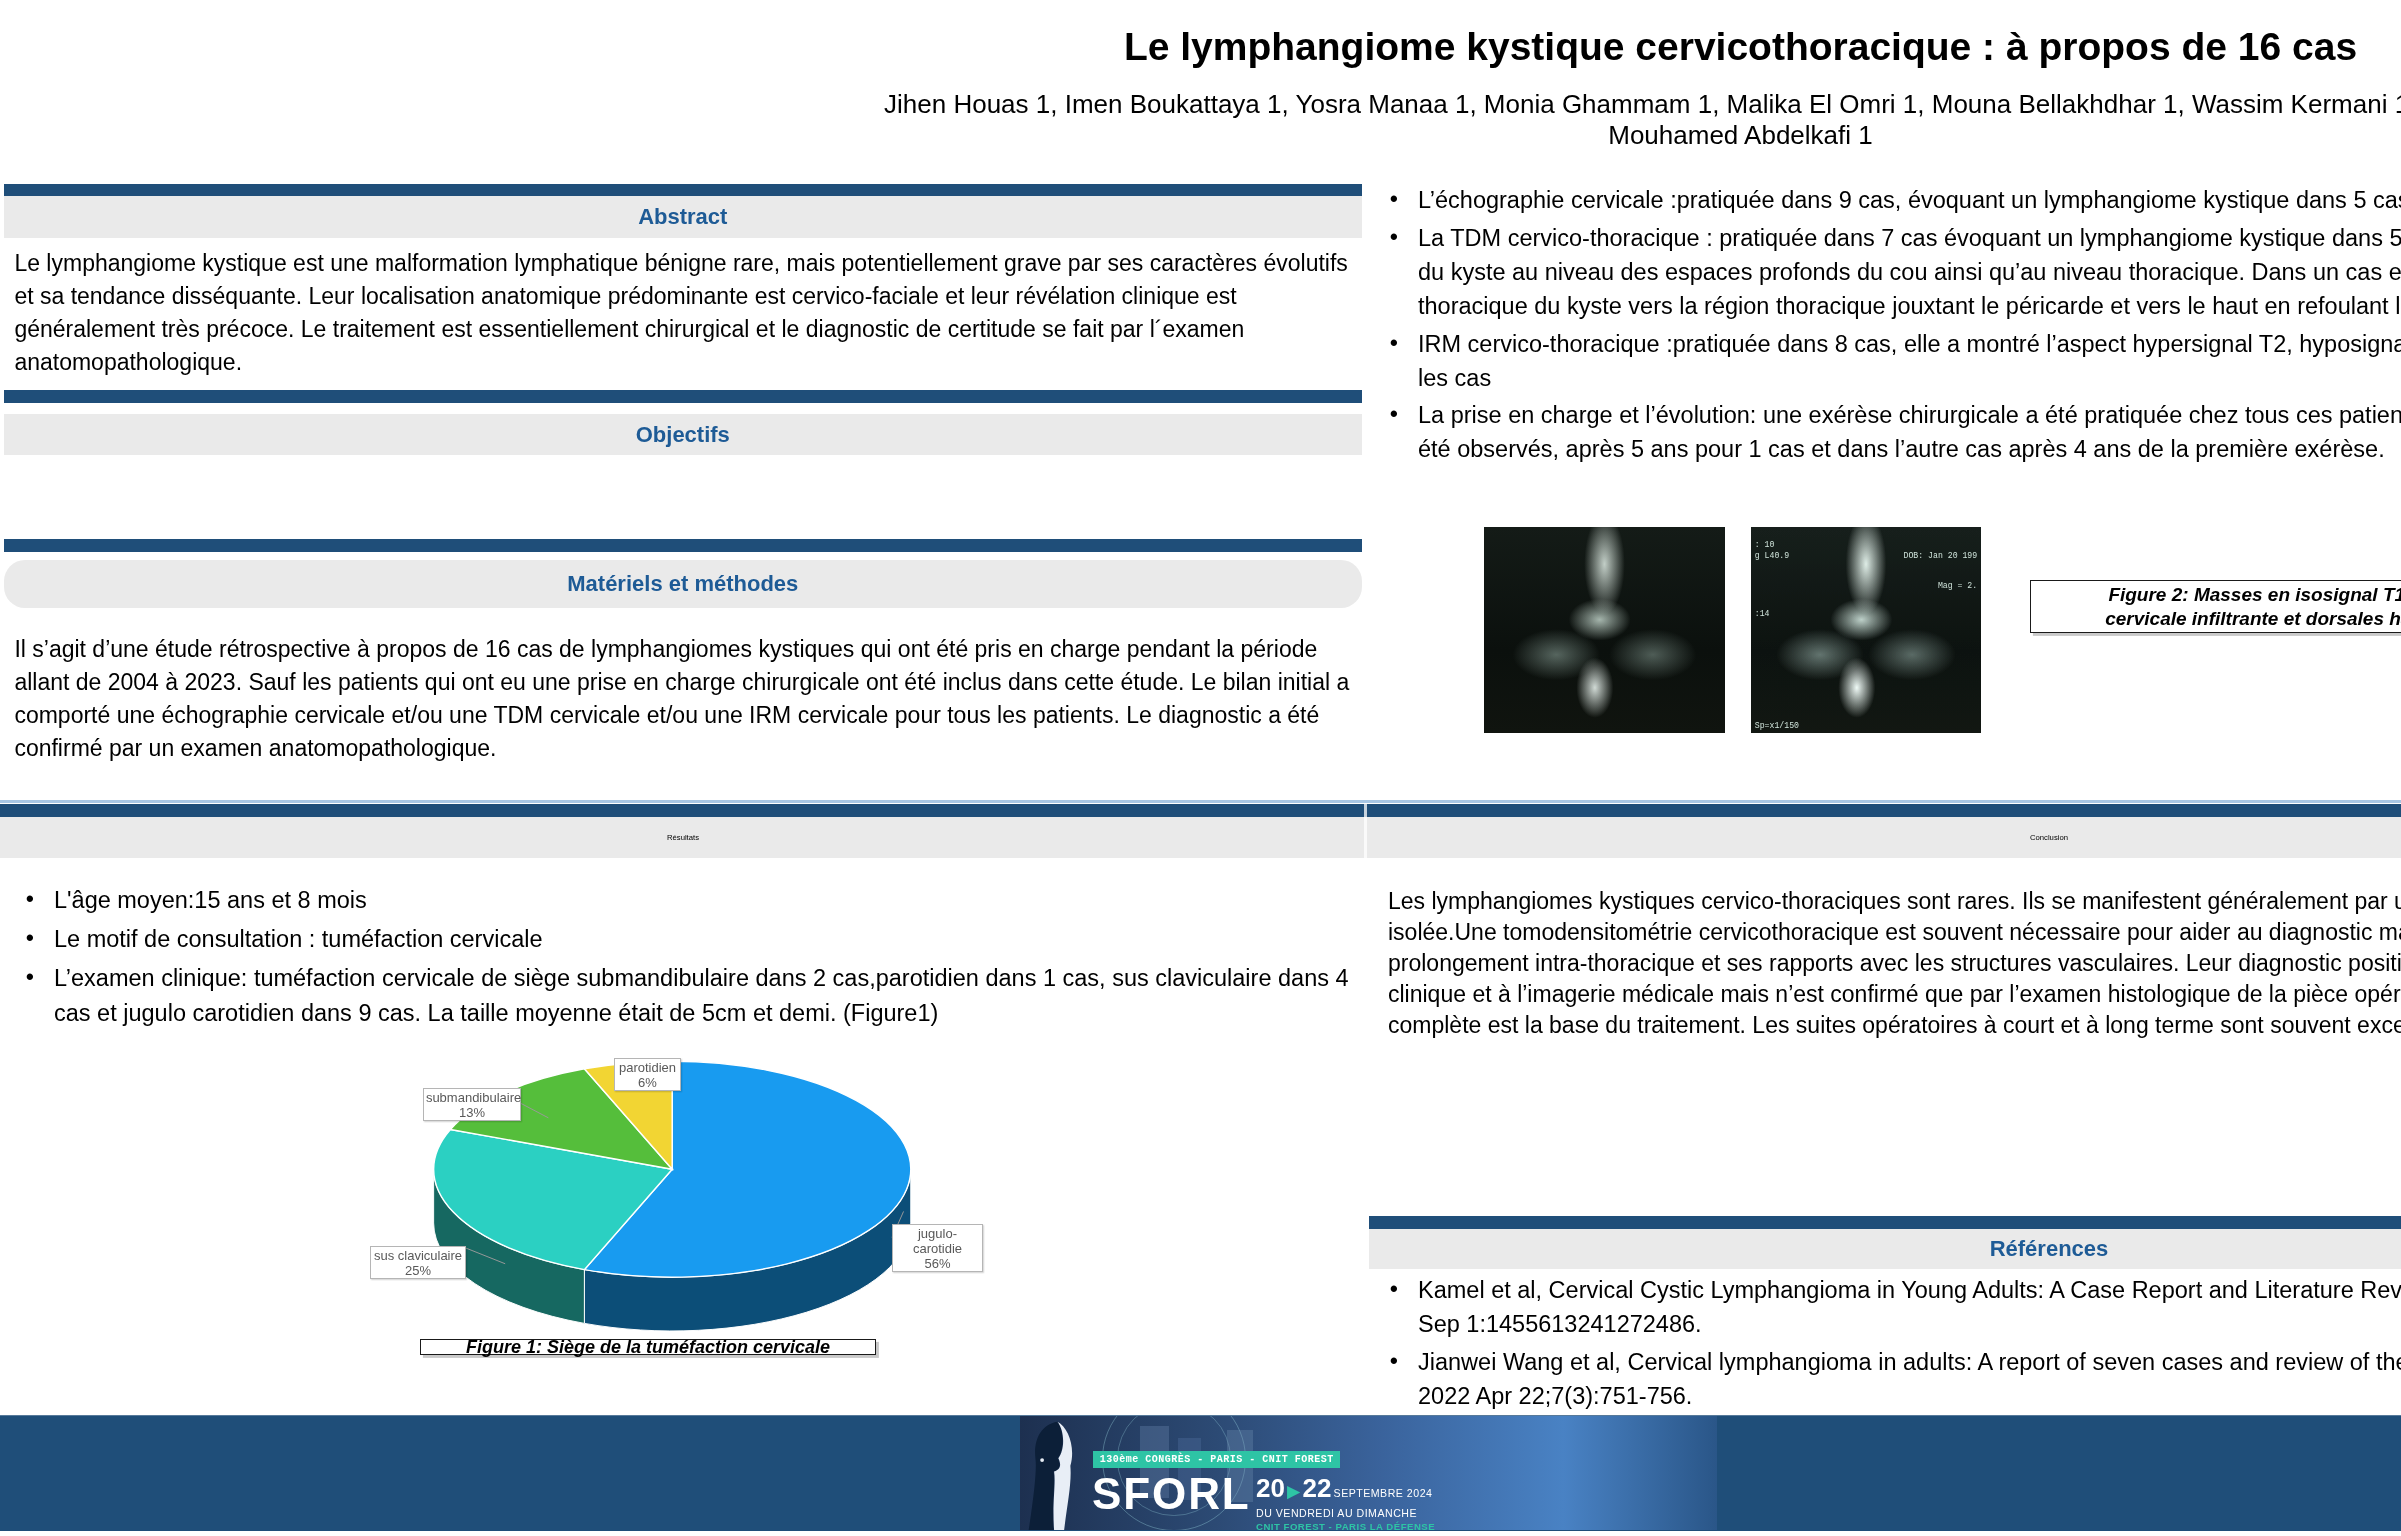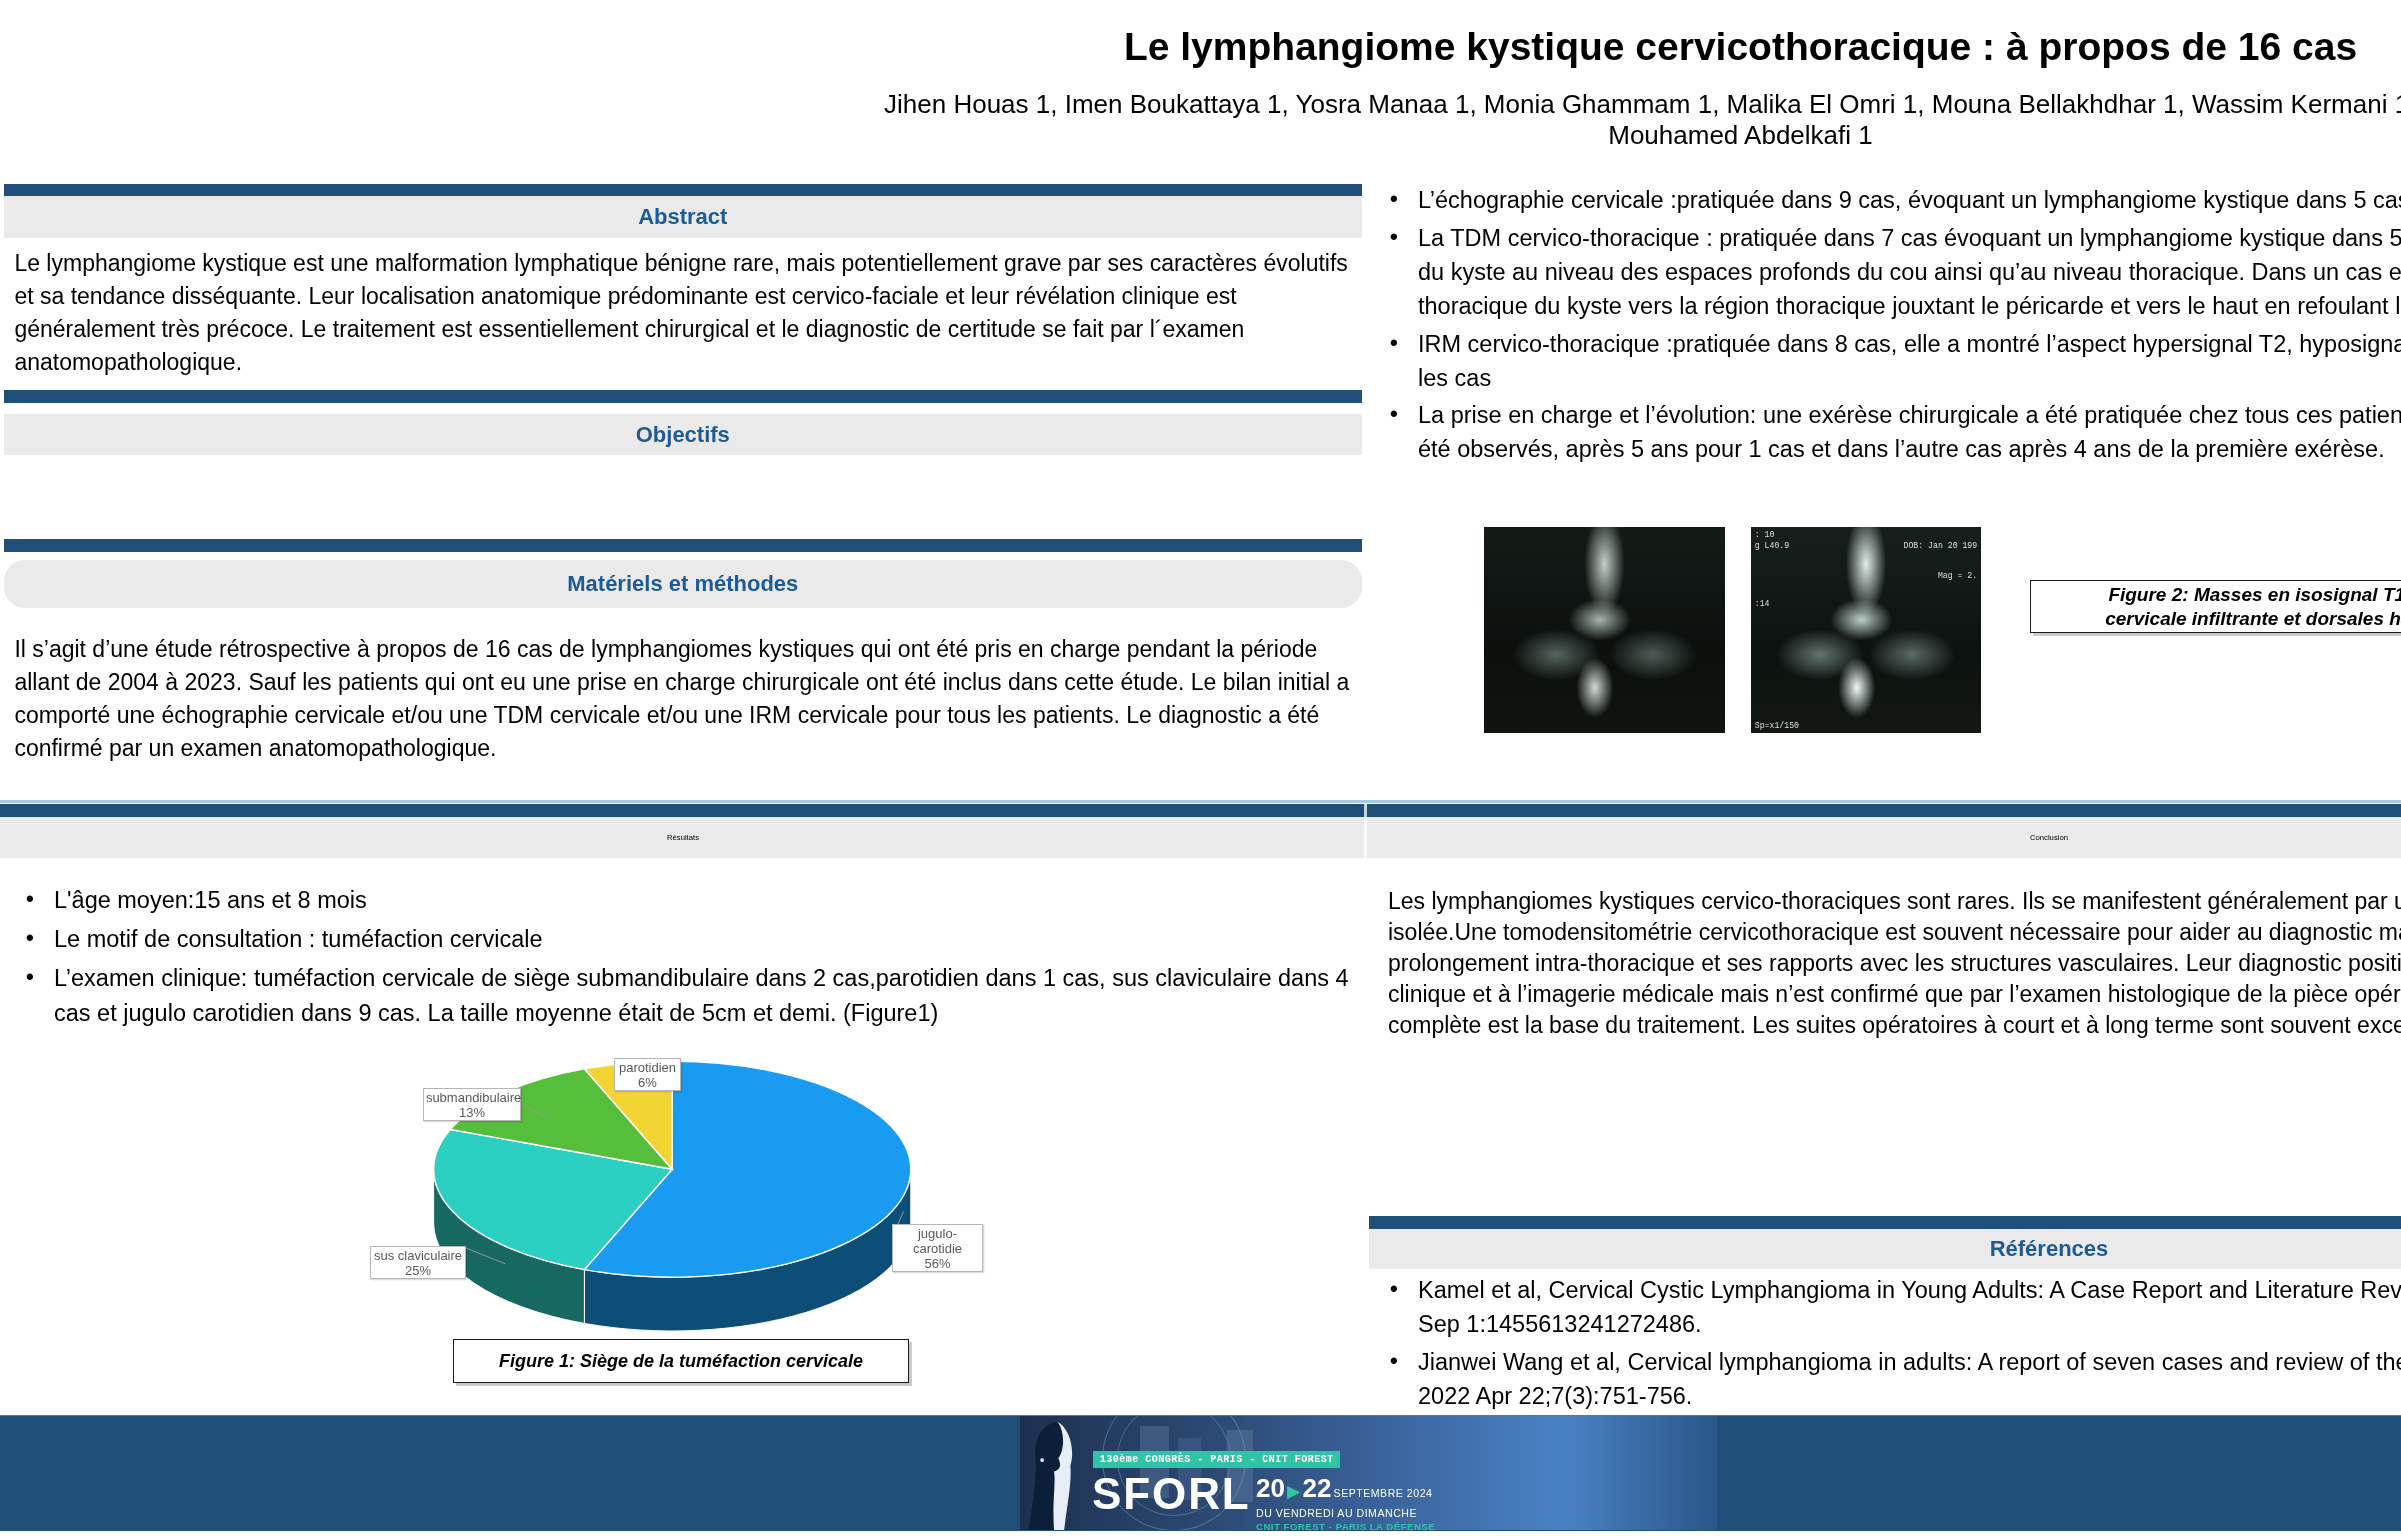--- a/index.html
+++ b/index.html
@@ -45,21 +45,21 @@
   
   .mri { position:absolute; top:527px; height:206px; background:#0b100d; overflow:hidden; }
   .mri .soft { position:absolute; inset:0;
     background:
       radial-gradient(29px 72px at 50% 18%, rgba(225,238,230,.85), rgba(225,238,230,0) 70%),
       radial-gradient(43px 29px at 48% 45%, rgba(203,222,212,.8), rgba(203,222,212,0) 72%),
       radial-gradient(26.4px 43px at 46% 78%, rgba(230,240,235,.9), rgba(230,240,235,0) 70%),
       radial-gradient(58px 34px at 30% 62%, rgba(160,185,175,.5), rgba(160,185,175,0) 75%),
       radial-gradient(58px 34px at 70% 62%, rgba(160,185,175,.45), rgba(160,185,175,0) 75%),
       linear-gradient(180deg,#141b17 0%, #0b100d 60%, #10140f 100%); }
-  .mri .ann { position:absolute; color:#cfe3da; font-size:8.2px; font-family:"Liberation Mono", monospace; }
+  .mri .ann { position:absolute; color:#cfe3da; font-size:8.2px; font-family:"Liberation Mono", monospace;margin-top:10px; }
 
   
   .footer { position:absolute; left:0; top:1415px; width:2732px; height:116px; background:#1F4E79; border-top:1.4px solid rgba(255,255,255,.25); }
   .banner { position:absolute; left:1020px; top:0; width:697px; height:114px; overflow:hidden;
     background:linear-gradient(90deg,#1d3050 0%, #2c4a74 28%, #3a639c 52%, #4982c4 78%, #2a5688 100%); }
   .banner .rings { position:absolute; left:82px; top:-29px; width:144px; height:144px; border:1px solid rgba(160,220,230,.35);
                    border-radius:50%; }
   .banner .rings::after { content:""; position:absolute; inset:14.4px; border:0.5px solid rgba(160,220,230,.3); border-radius:50%; }
   .banner .bldg1 { position:absolute; left:120px; top:9.6px; width:29px; height:72px; background:rgba(90,120,160,.45); }
   .banner .bldg2 { position:absolute; left:158px; top:21.6px; width:23px; height:62px; background:rgba(70,100,145,.5); }
@@ -172,21 +172,21 @@
     <div>13%</div>
   </div>
   <div class="callout" style="left:370px; top:1246px; width:96px;">
     <div>sus claviculaire</div>
     <div>25%</div>
   </div>
   <div class="callout" style="left:892px; top:1224px; width:91px;">
     <div>jugulo-carotidie</div>
     <div>56%</div>
   </div>
-  <div class="fig-caption" style="left:453px; top:1339px; width:456px; height:44px; font-size:18px;">
+  <div class="fig-caption" style="left:420px; top:1339px; width:456px; height:16px; font-size:18px;">
     <div>Figure 1: Siège de la tuméfaction cervicale</div>
   </div>
 
   <div class="para" style="left:1388px; top:886px; width:1306px; line-height:31px;">Les lymphangiomes kystiques cervico-thoraciques sont rares. Ils se manifestent généralement par une masse latéro-cervicale isolée.Une tomodensitométrie cervicothoracique est souvent nécessaire pour aider au diagnostic mais surtout pour étudier le prolongement intra-thoracique et ses rapports avec les structures vasculaires. Leur diagnostic positif est suspecté à l’examen clinique et à l’imagerie médicale mais n’est confirmé que par l’examen histologique de la pièce opératoire. L'exérèse chirurgicale complète est la base du traitement. Les suites opératoires à court et à long terme sont souvent excellentes.</div>
 
   <div class="bar" style="left:1369px; top:1216px; width:1360px; height:12.5px;"></div>
   <div class="band" style="left:1369px; top:1229px; width:1360px; height:40px;">
     <div class="sec-h">Références</div>
   </div>
   <ul class="blist" style="left:1383px; top:1273px; width:1326px;">

